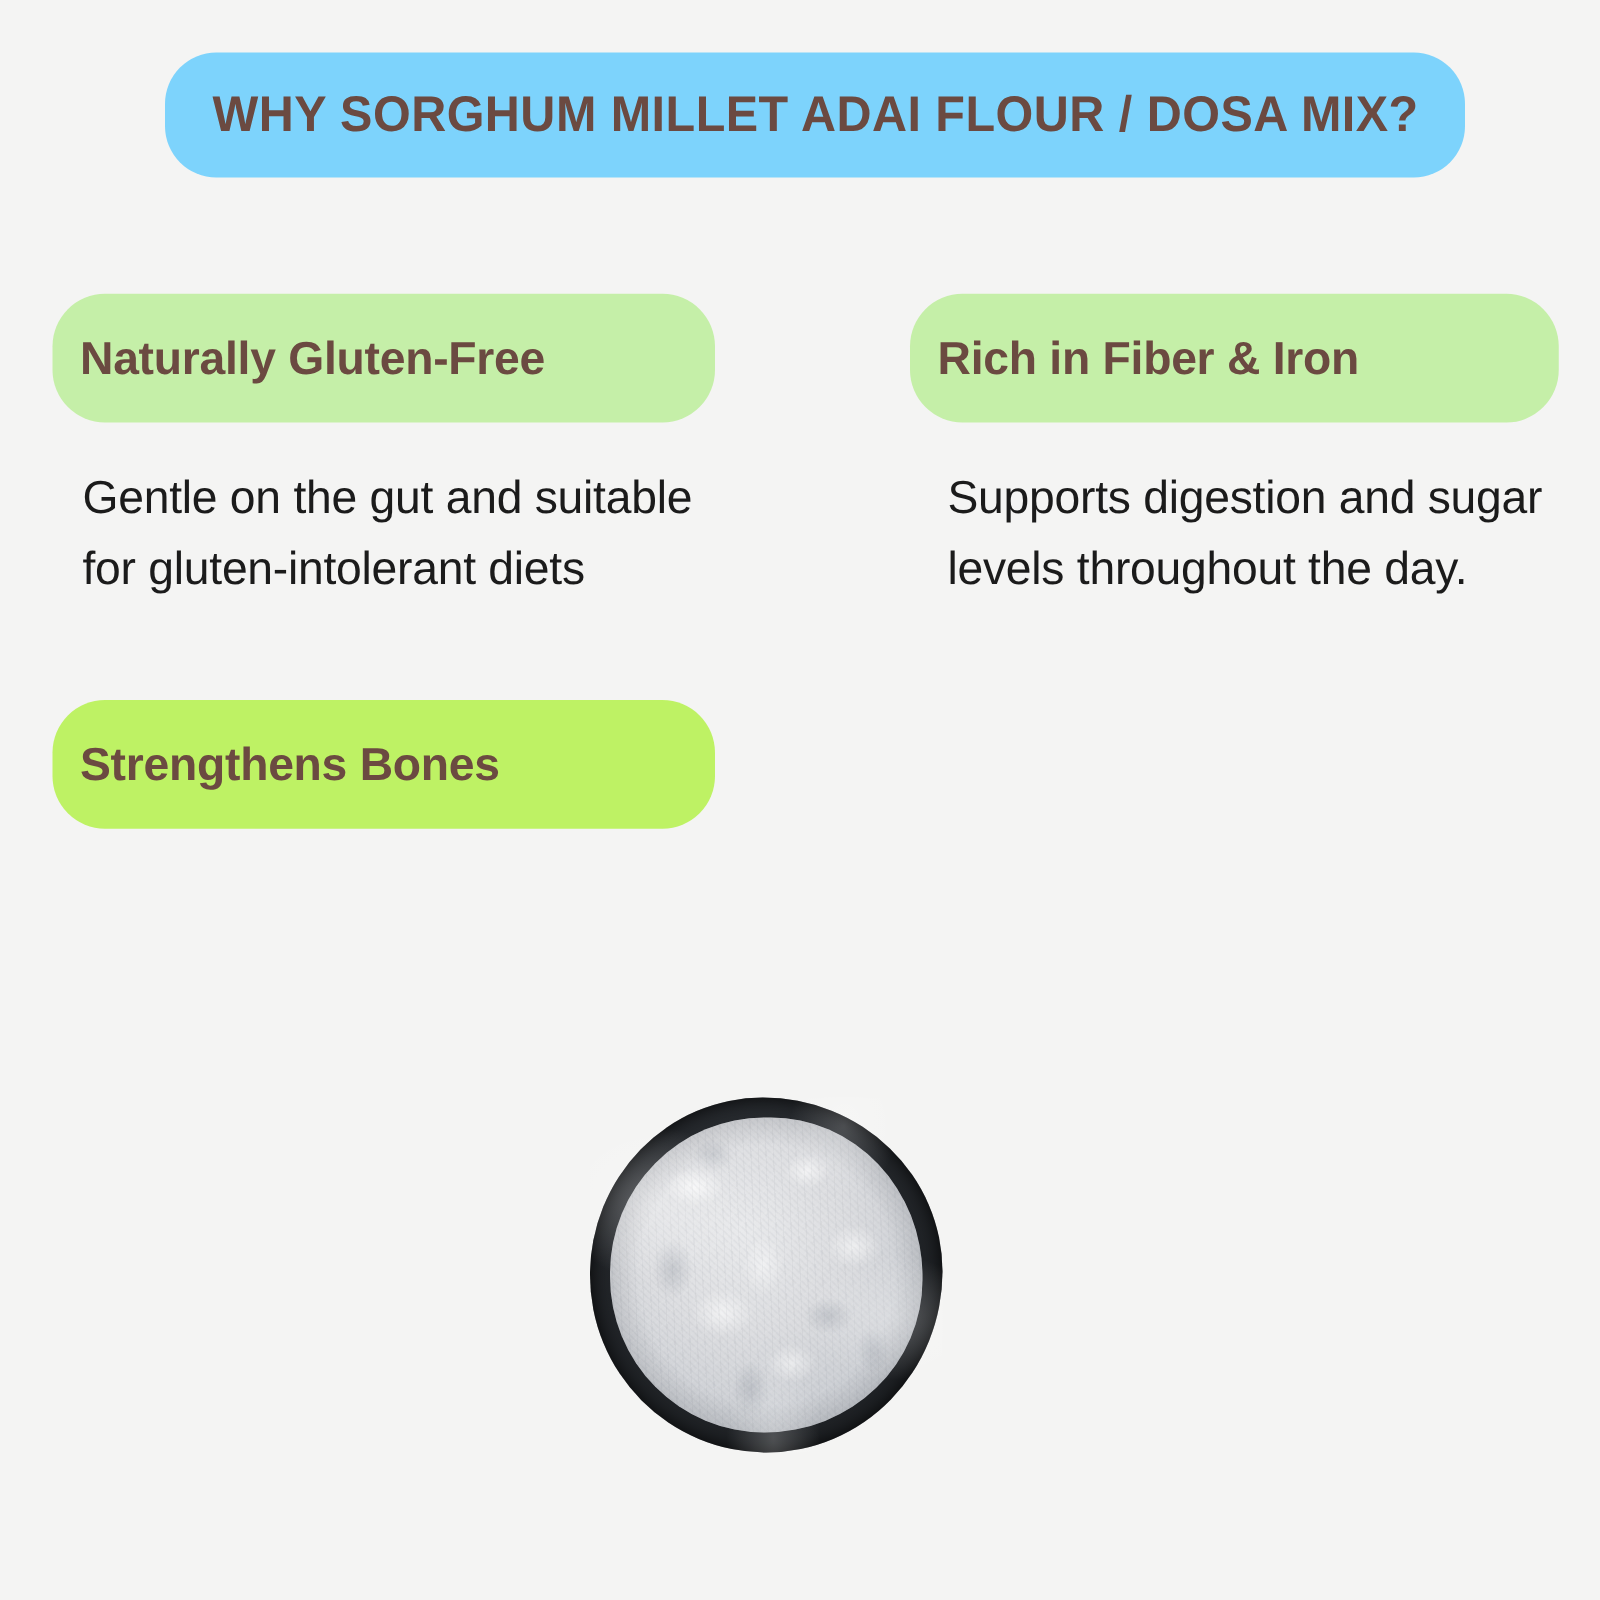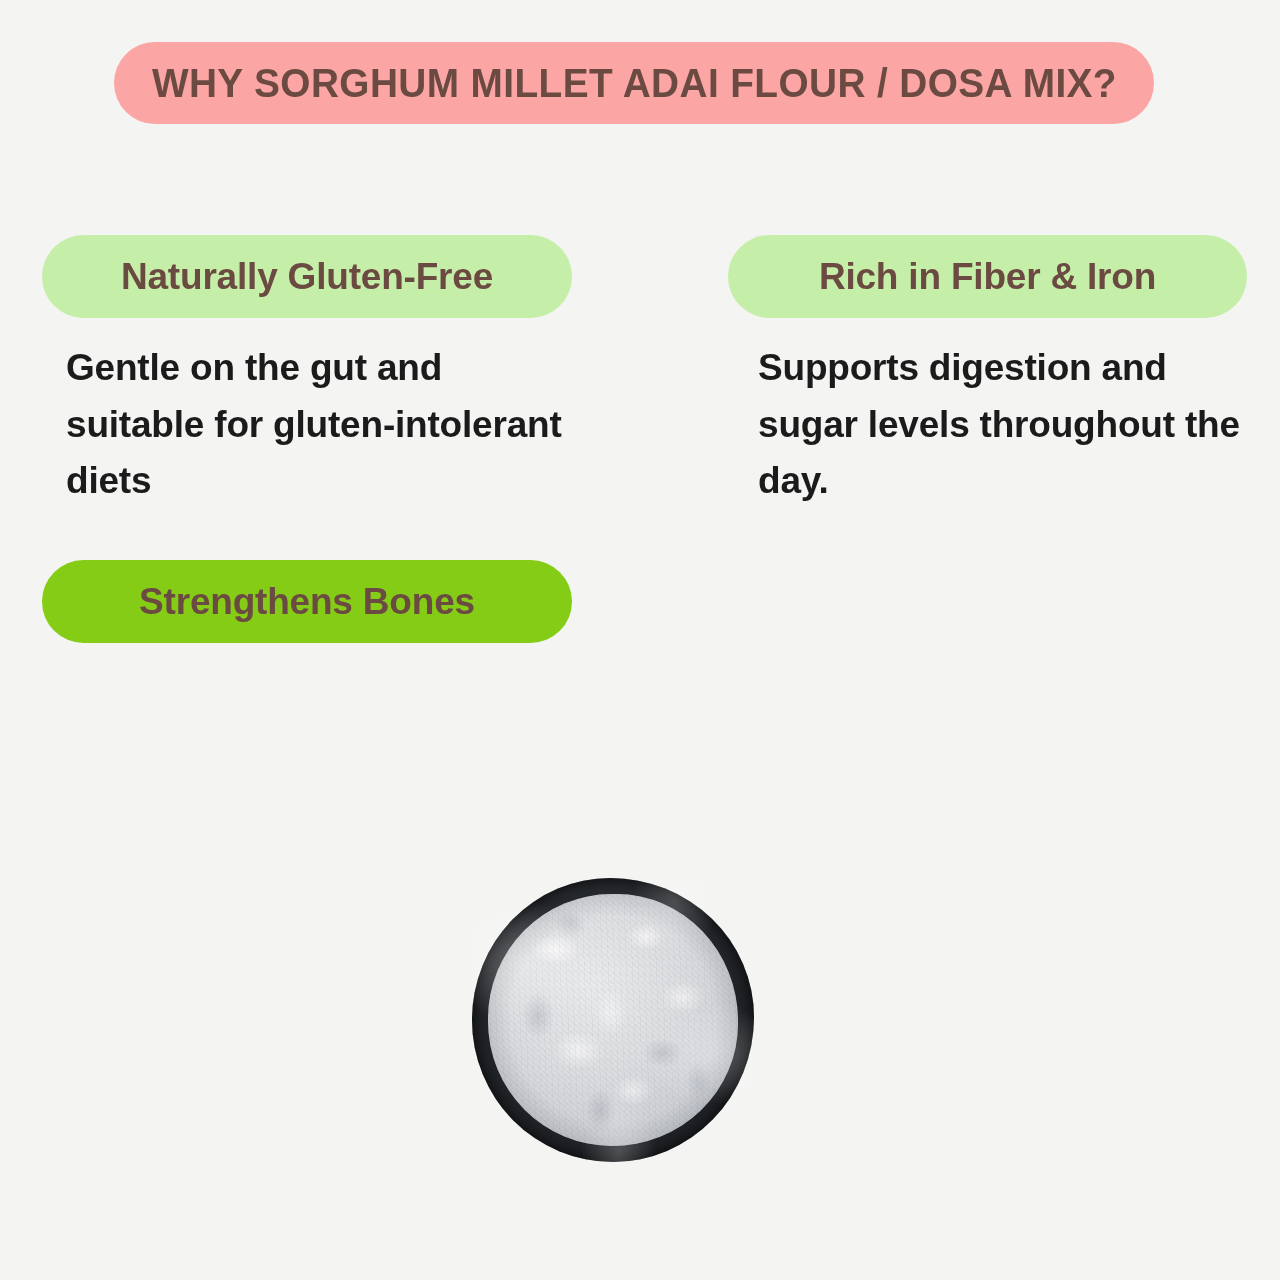--- a/index.html
+++ b/index.html
@@ -18,26 +18,26 @@
   #infographic {
     position: relative;
     width: 1280px;
     height: 1280px;
     box-sizing: border-box;
   }
 
   
   .title-pill {
     position: absolute;
-    left: 114px;
+    left: 132px;
     top: 42px;
     width: 1040px;
-    height: 82px;
+    height: 100px;
     border-radius: 41px;
-    background: #fca5a5;
+    background: #7dd3fc;
     display: flex;
     align-items: center;
     justify-content: center;
     box-sizing: border-box;
     padding: 0 18px;
   }
   .title-text {
     font-family: "Liberation Sans Narrow", "Liberation Sans", sans-serif;
     font-size: 40px;
     font-weight: 700;
@@ -63,48 +63,47 @@
     position: absolute;
     box-sizing: border-box;
   }
   .card.col-left  { left: 42px;  width: 530px; }
   .card.col-right { left: 728px; width: 519px; }
   .card.row-1 { top: 235px; }
   .card.row-2 { top: 560px; }
 
   .pill {
     width: 100%;
-    height: 83px;
+    height: 103px;
     border-radius: 42px;
     display: flex;
     align-items: center;
-    justify-content: center;
     box-sizing: border-box;
     padding: 0 22px;
   }
   .pill-green  { background: #c5efa8; }
-  .pill-peach  { background: #84cc16; }
+  .pill-peach  { background: #bef264; }
 
   .pill-label {
     font-family: "Liberation Sans", sans-serif;
     font-size: 37px;
     font-weight: 700;
     color: #6b4a41;
     white-space: nowrap;
     line-height: 1;
     letter-spacing: -0.2px;
   }
 
   .card-body {
-    margin-top: 22px;
+    margin-top: 32px;
     padding-left: 24px;
     padding-right: 8px;
     font-family: "Liberation Sans", sans-serif;
     font-size: 37px;
-    font-weight: 700;
+    font-weight: 400;
     line-height: 1.53;
     color: #1b1b1b;
     letter-spacing: -0.2px;
   }
   .card.col-right .card-body {
     padding-left: 30px;
     padding-right: 0;
   }
 
   

